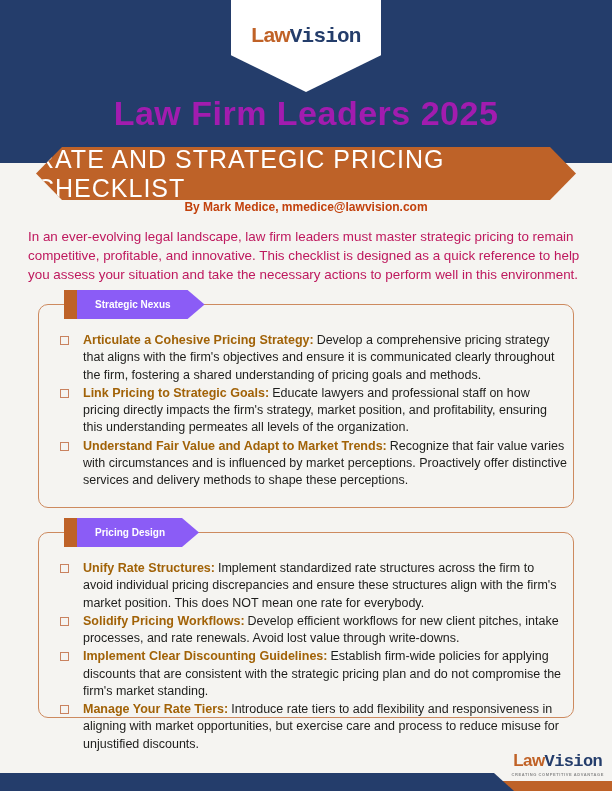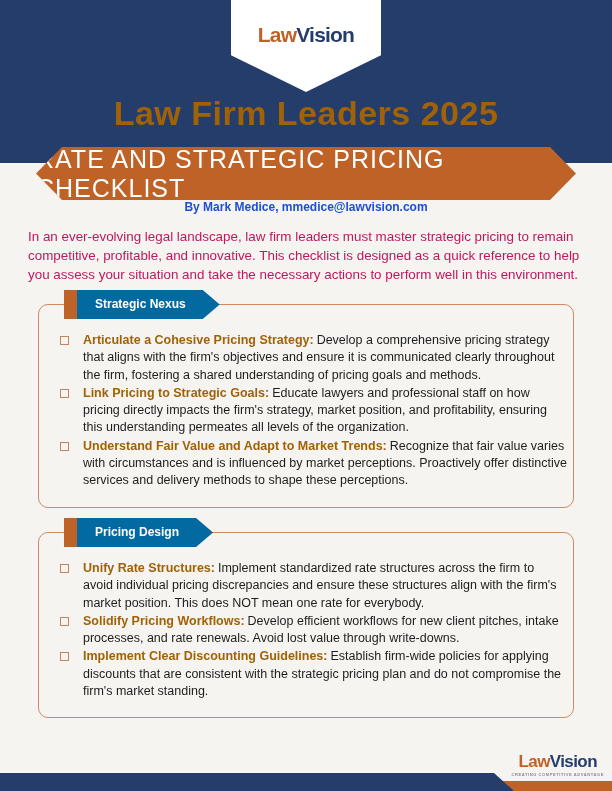--- a/index.html
+++ b/index.html
@@ -22,31 +22,31 @@
     transform: translateX(-50%);
     width: 150px; height: 92px;
     background: #ffffff;
     clip-path: polygon(0 0, 100% 0, 100% 60%, 50% 100%, 0 60%);
     text-align: center;
     padding-top: 24px;
     z-index: 2;
   }
   .logo-line1 { font-size: 21px; font-weight: 700; letter-spacing: -0.8px; line-height: 1; }
   .logo-law, .logo-digital { color: #c06227; }
-  .logo-vision { color: #243d6b; }
+  .logo-vision { color: #243d6b; font-family: Liberation Mono, monospace; }
   .logo-line2 { display: flex; justify-content: center; align-items: center; gap: 4px; margin-top: 1px; }
   .logo-tagline { text-align: left; }
   .logo-tagline div { font-size: 4px; color: #8a8a8a; letter-spacing: 0.5px; line-height: 1.5; font-weight: 700; }
   .logo-digital { font-size: 16px; font-weight: 700; line-height: 1; }
 
   .page-title {
     position: absolute; top: 94px; left: 0;
     width: 612px;
     text-align: center;
-    color: #a16207;
+    color: #a21caf;
     font-size: 34px; font-weight: 700;
     letter-spacing: 0.5px;
     z-index: 1;
   }
 
   .ribbon-banner {
     position: absolute; top: 147px; left: 36px;
     width: 540px; height: 53px;
     background: #be6228;
     clip-path: polygon(0 50%, 26px 0, calc(100% - 26px) 0, 100% 50%, calc(100% - 26px) 100%, 26px 100%);
@@ -54,21 +54,21 @@
     z-index: 3;
   }
   .ribbon-banner span {
     color: #ffffff; font-size: 25px; font-weight: 400;
     letter-spacing: 1px;
   }
 
   .byline {
     position: absolute; top: 200px; left: 0;
     width: 612px; text-align: center;
-    color: #1d4ed8; font-size: 12px; font-weight: 700;
+    color: #c2410c; font-size: 12px; font-weight: 700;
   }
 
   
   .intro {
     position: absolute; top: 228px; left: 28px;
     width: 558px;
     color: #be185d;
     font-size: 13.4px; line-height: 1.4;
   }
 
@@ -86,23 +86,23 @@
   .section-ribbon {
     position: absolute; left: 64px;
     height: 29px;
     display: flex;
     z-index: 2;
   }
   .section-ribbon.first  { top: 290px; }
   .section-ribbon.second { top: 518px; }
   .ribbon-notch { width: 13px; height: 29px; background: #be6228; }
   .ribbon-body {
-    background: #0369a1;
+    background: #8b5cf6;
     color: #ffffff;
-    font-size: 12px; font-weight: 700;
+    font-size: 10px; font-weight: 700;
     line-height: 29px;
     padding: 0 34px 0 18px;
     clip-path: polygon(0 0, calc(100% - 17px) 0, 100% 50%, calc(100% - 17px) 100%, 0 100%);
   }
 
   .items {
     position: absolute;
     padding: 0;
   }
   .items.first  { top: 332px; left: 58px; width: 510px; }
@@ -196,20 +196,24 @@
     <p class="item-text"><span class="lead">Unify Rate Structures:</span><span>Implement standardized rate structures across the firm to avoid individual pricing discrepancies and ensure these structures align with the firm's market position. This does NOT mean one rate for everybody.</span></p>
   </div>
   <div class="item">
     <span class="checkbox"></span>
     <p class="item-text"><span class="lead">Solidify Pricing Workflows:</span><span>Develop efficient workflows for new client pitches, intake processes, and rate renewals. Avoid lost value through write-downs.</span></p>
   </div>
   <div class="item">
     <span class="checkbox"></span>
     <p class="item-text"><span class="lead">Implement Clear Discounting Guidelines:</span><span>Establish firm-wide policies for applying discounts that are consistent with the strategic pricing plan and do not compromise the firm's market standing.</span></p>
   </div>
+  <div class="item">
+    <span class="checkbox"></span>
+    <p class="item-text"><span class="lead">Manage Your Rate Tiers:</span><span>Introduce rate tiers to add flexibility and responsiveness in aligning with market opportunities, but exercise care and process to reduce misuse for unjustified discounts.</span></p>
+  </div>
 </div>
 
 <div class="footer-orange"></div>
 <div class="footer-navy"></div>
 <div class="footer-logo">
   <div class="line1">
     <span class="logo-law">Law</span><span class="logo-vision">Vision</span>
   </div>
   <div class="tagline">CREATING COMPETITIVE ADVANTAGE</div>
 </div>

